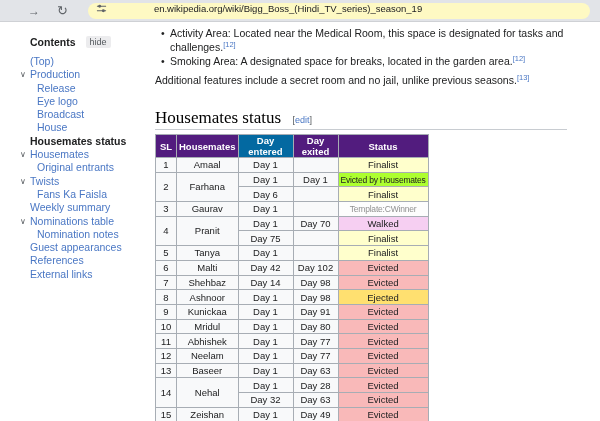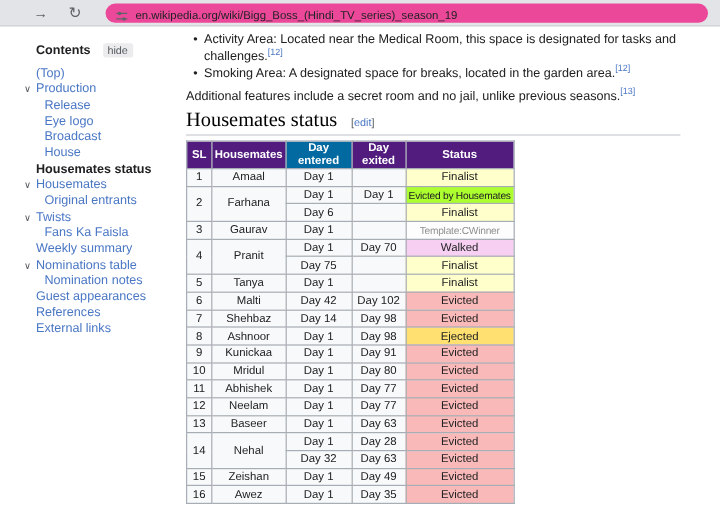--- a/index.html
+++ b/index.html
@@ -7,23 +7,23 @@
               font-family:"Liberation Sans", sans-serif; }
   .stage { position:relative; width:600px; height:421px; overflow:hidden; background:#fff; }
 
   
   .browser-bar { position:absolute; top:0; left:0; width:600px; height:22px;
                  background:#e2e4e8; border-bottom:1px solid #cfd1d5;
                  display:flex; align-items:center; }
   .nav-ico { color:#5f6368; font-size:12px; line-height:1; }
   .fwd { margin-left:28px; }
   .rld { margin-left:17px; font-size:13px; }
-  .omnibox { flex:1; height:16px; margin:0 10px 0 20px; background:#ec4899;
-             border-radius:9px; display:flex; align-items:flex-end; padding:0 8px;
-             overflow:hidden; }
+  .omnibox { flex:1; height:16px; margin:0 10px 0 20px; background:#fef9c3;
+             border-radius:9px; display:flex; align-items:flex-start; padding:0 8px;
+             overflow:hidden;gap:41px; }
   .tune-icon { width:11px; height:11px; margin-right:6px; flex:none; }
   .url-text { font-size:9.5px; color:#202124; white-space:nowrap; }
 
   
   .sidebar { position:absolute; left:18px; top:36px; width:134px; font-size:10.5px; }
   .sb-head { display:flex; align-items:center; gap:10px; padding-left:12px; height:12px;text-align:right; }
   .sb-title { font-weight:bold; color:#202122; font-size:10.5px; }
   .hide-chip { background:#ececee; color:#54595d; font-size:9px; padding:0 4px;
                border-radius:2px; line-height:12px; }
   .sb-list { margin-top:7px; }
@@ -34,21 +34,21 @@
   .sb-chevron { position:absolute; left:0; top:0; width:10px; color:#54595d;
                 font-size:8px; line-height:13.3px; text-align:center; }
 
   
   .main { position:absolute; left:155px; top:26px; width:412px; color:#202122; }
   .bullets { list-style:none; }
   .bullet-row { position:relative; padding-left:15px; line-height:14px; font-size:10.5px; }
   .bullet-dot { position:absolute; left:6px; color:#202122; }
   .ref-sup { color:#4a77c4; font-size:7.5px; vertical-align:super; line-height:0; cursor:pointer; }
   .para { margin-top:5px; line-height:14px; font-size:10.5px; }
-  .h2-row { margin-top:3px; border-bottom:1px solid #c8ccd1; padding-bottom:2px; }
+  .h2-row { margin-top:21px; border-bottom:1px solid #c8ccd1; padding-bottom:2px; }
   .h2-title { font-family:"Liberation Serif", serif; font-size:17px; font-weight:400;
               color:#000; line-height:19px; display:inline; }
   .edit-wrap { font-size:9px; margin-left:7px; color:#54595d; }
   .edit-link { color:#4a77c4; cursor:pointer; }
 
   
   table.hm { border-collapse:collapse; margin-top:4px; font-size:9.5px;
              text-align:center; background:#f8f9fa; }
   table.hm th, table.hm td { border:1px solid #a7adb4; padding:0 2px; }
   table.hm th { color:#fff; font-weight:bold; height:13.5px; font-size:9.5px; }

